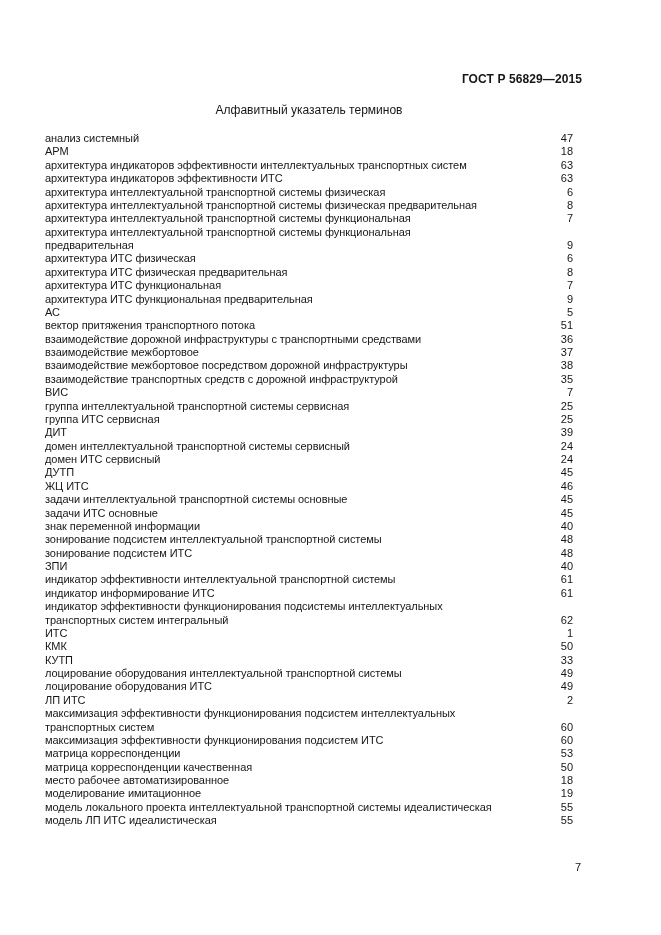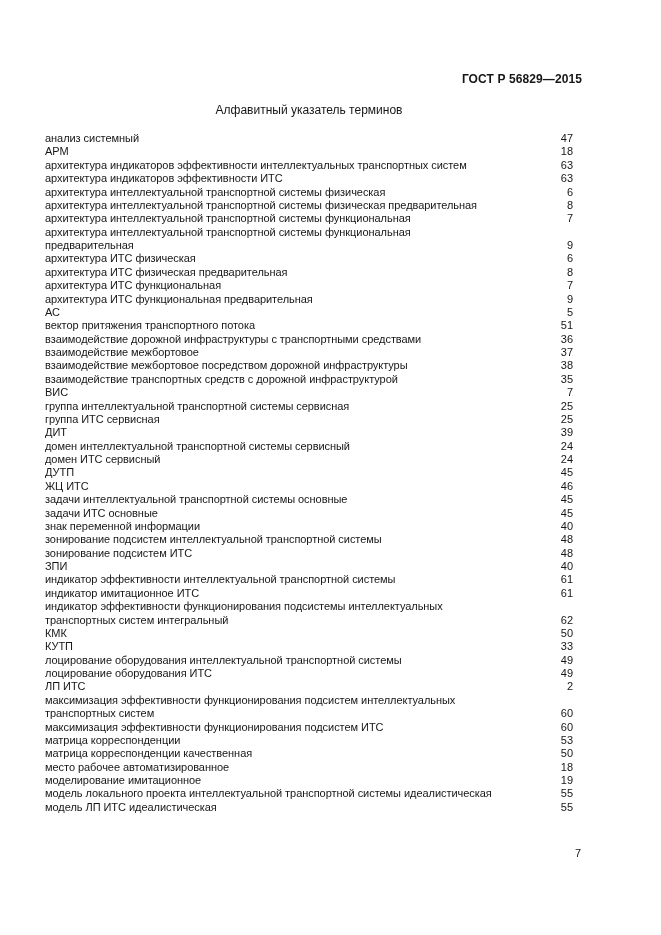--- a/index.html
+++ b/index.html
@@ -235,30 +235,34 @@
     <span class="term">ЗПИ</span>
     <span class="pageno">40</span>
   </div>
 
   <div class="index-row">
     <span class="term bold">индикатор эффективности интеллектуальной транспортной системы</span>
     <span class="pageno">61</span>
   </div>
 
   <div class="index-row">
-    <span class="term">индикатор имитационное ИТС</span>
+    <span class="term">индикатор информирование ИТС</span>
     <span class="pageno">61</span>
   </div>
 
   <div class="index-row">
     <span class="term bold">индикатор эффективности функционирования подсистемы интеллектуальных транспортных систем интегральный</span>
     <span class="pageno">62</span>
   </div>
 
 
+  <div class="index-row">
+    <span class="term">ИТС</span>
+    <span class="pageno">1</span>
+  </div>
 
   <div class="index-row">
     <span class="term">КМК</span>
     <span class="pageno">50</span>
   </div>
 
   <div class="index-row">
     <span class="term">КУТП</span>
     <span class="pageno">33</span>
   </div>

